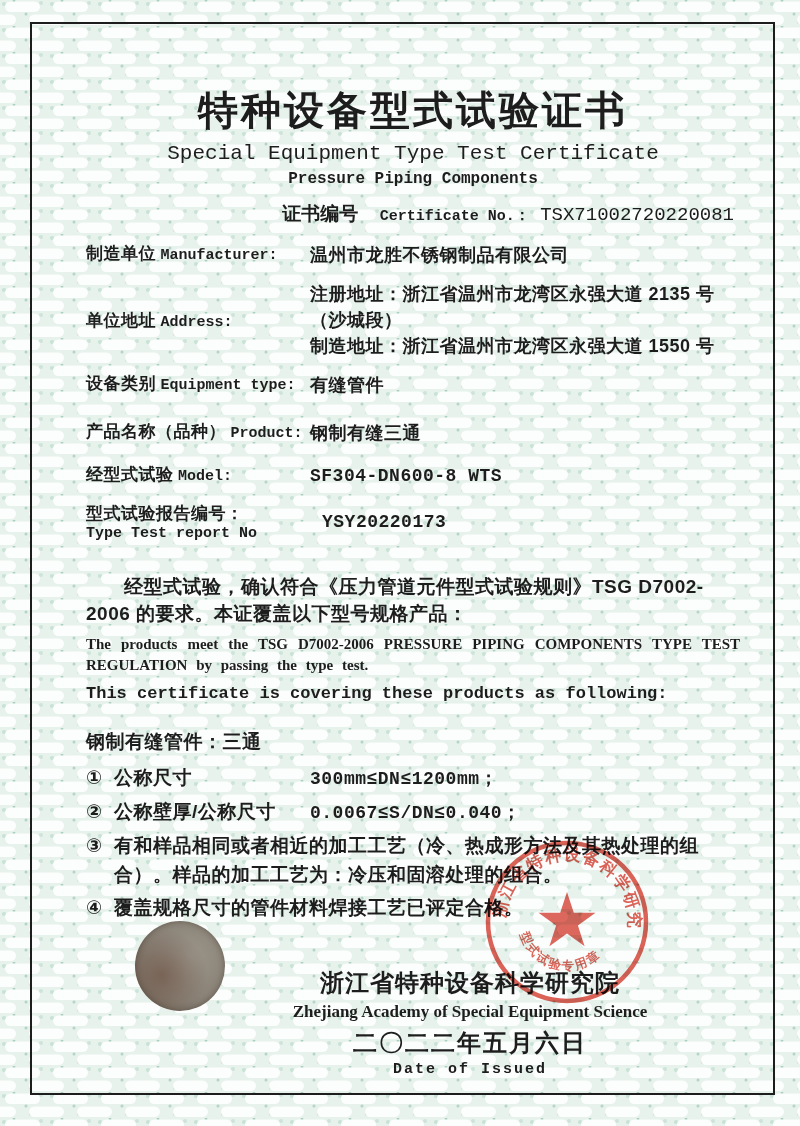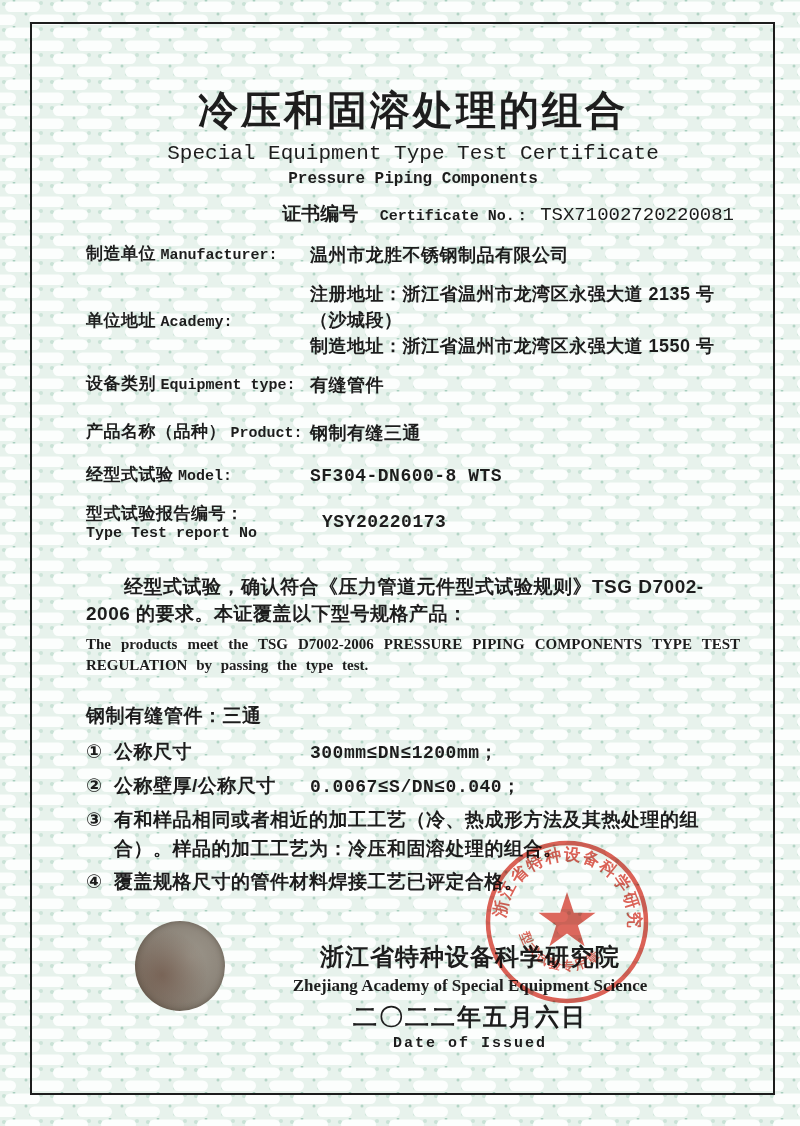--- a/index.html
+++ b/index.html
@@ -89,21 +89,21 @@
         <rect x="29" y="14.5" width="35" height="10.5" rx="5.2" fill="#fcfefd"></rect>
       </pattern>
     </defs>
     <rect width="800" height="1126" fill="url(#guil)"></rect>
   </svg>
 
   <div class="frame"></div>
 
   <div class="content">
 
-    <div class="title-cn">冷压和固溶处理的组合</div>
+    <div class="title-cn">特种设备型式试验证书</div>
     <div class="title-en">Special Equipment Type Test Certificate</div>
     <div class="subtitle-en">Pressure Piping Components</div>
 
     <div class="cert-line">
       <span class="cn">证书编号</span>
       <span class="en">Certificate No.：</span>
       <span class="val">TSX71002720220081</span>
     </div>
 
     <div class="fields">
@@ -112,21 +112,21 @@
         <div class="f-label">
           <span class="cn">制造单位</span>
           <span class="en">Manufacturer:</span>
         </div>
         <div class="f-value">温州市龙胜不锈钢制品有限公司</div>
       </div>
 
       <div class="f-row center">
         <div class="f-label">
           <span class="cn">单位地址</span>
-          <span class="en">Academy:</span>
+          <span class="en">Address:</span>
         </div>
         <div class="f-value">
           <div>注册地址：浙江省温州市龙湾区永强大道 2135 号（沙城段）</div>
           <div>制造地址：浙江省温州市龙湾区永强大道 1550 号</div>
         </div>
       </div>
 
       <div class="f-row">
         <div class="f-label">
           <span class="cn">设备类别</span>
@@ -157,20 +157,21 @@
           <div class="en">Type Test report No</div>
         </div>
         <div class="f-value mono" style="padding-left:12px;">YSY20220173</div>
       </div>
 
     </div>
 
     <div class="body-block">
       <div class="para-cn">经型式试验，确认符合《压力管道元件型式试验规则》TSG D7002-2006 的要求。本证覆盖以下型号规格产品：</div>
       <div class="para-en-bold">The products meet the TSG D7002-2006 PRESSURE PIPING COMPONENTS TYPE TEST REGULATION by passing the type test.</div>
+      <div class="para-en-mono">This certificate is covering these products as following:</div>
     </div>
 
     <div class="products">
       <div class="p-heading">钢制有缝管件：三通</div>
 
       <div class="p-item">
         <span class="marker">①</span><span class="term">公称尺寸</span><span class="spec">300mm≤DN≤1200mm；</span>
       </div>
 
       <div class="p-item">

